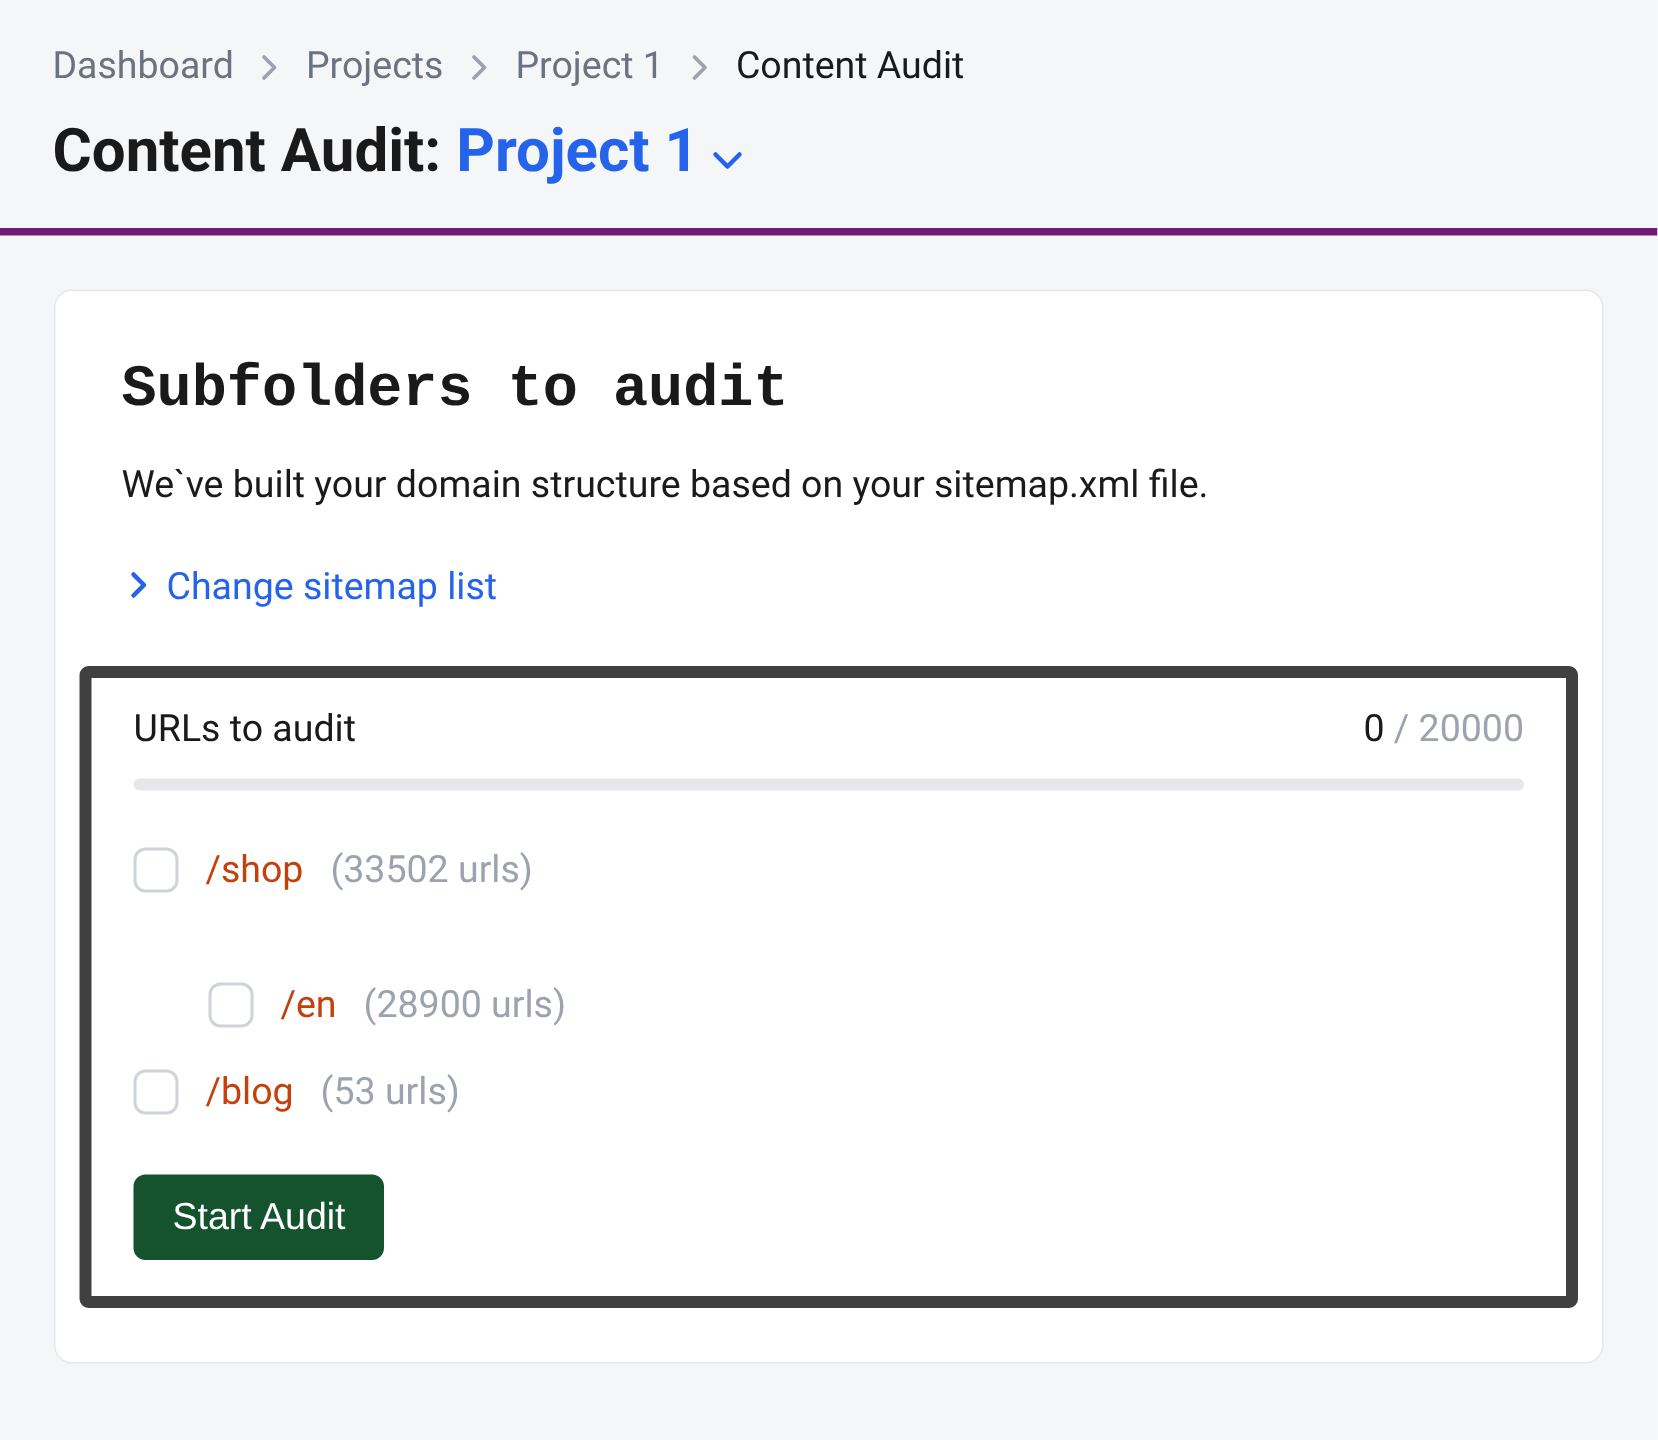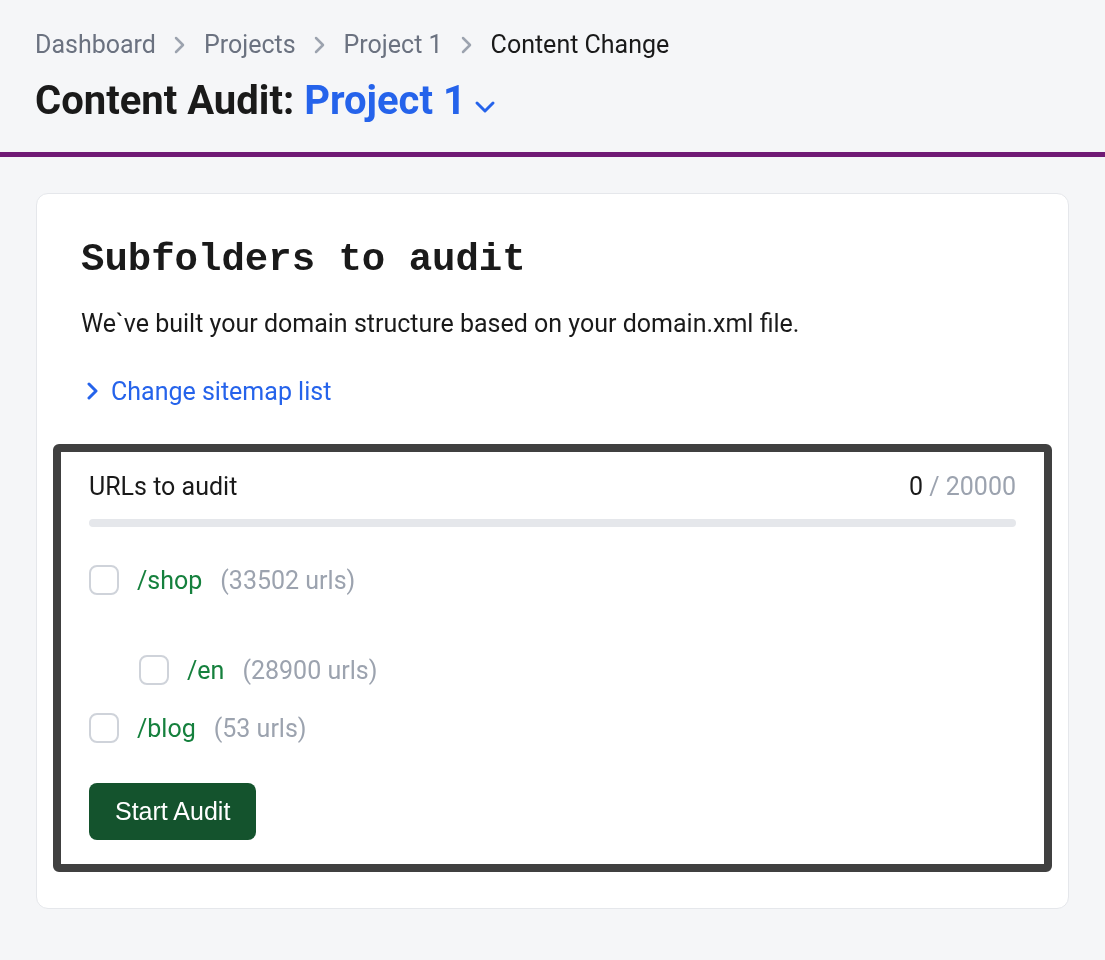--- a/index.html
+++ b/index.html
@@ -141,21 +141,21 @@
   .checkbox {
     width: 30px;
     height: 30px;
     border: 2px solid #cfd3da;
     border-radius: 8px;
     background: #fff;
     cursor: pointer;
     flex-shrink: 0;
   }
   .folder-path {
-    color: #15803d;
+    color: #c2410c;
   }
   .folder-count {
     color: #9ca3af;
   }
   .start-btn {
     background: #14532d;
     color: #fff;
     border: none;
     border-radius: 8px;
     padding: 14px 26px;
@@ -180,39 +180,39 @@
       <svg width="12" height="18" viewBox="0 0 12 18">
           <path d="M2 2 L9 9 L2 16" stroke="#9ca3af" stroke-width="2.5" fill="none" stroke-linecap="round" stroke-linejoin="round"></path>
         </svg>
     </span>
     <span class="crumb">Project 1</span>
     <span class="chevron">
       <svg width="12" height="18" viewBox="0 0 12 18">
           <path d="M2 2 L9 9 L2 16" stroke="#9ca3af" stroke-width="2.5" fill="none" stroke-linecap="round" stroke-linejoin="round"></path>
         </svg>
     </span>
-    <span class="crumb current">Content Change</span>
+    <span class="crumb current">Content Audit</span>
   </div>
   <h1 class="page-title">
     <span>Content Audit:</span>
     <span class="project-selector">
       <span>Project 1</span>
       <span class="dropdown-caret">
         <svg width="22" height="14" viewBox="0 0 22 14">
             <path d="M3 3 L11 11 L19 3" stroke="#2563eb" stroke-width="3" fill="none" stroke-linecap="round" stroke-linejoin="round"></path>
           </svg>
       </span>
     </span>
   </h1>
 </div>
 
 <div class="content">
   <div class="card">
     <h2 class="card-title">Subfolders to audit</h2>
-    <p class="card-subtitle">We`ve built your domain structure based on your domain.xml file.</p>
+    <p class="card-subtitle">We`ve built your domain structure based on your sitemap.xml file.</p>
     <a class="change-link">
       <span>
         <svg width="12" height="18" viewBox="0 0 12 18">
             <path d="M2 2 L9 9 L2 16" stroke="#2563eb" stroke-width="3" fill="none" stroke-linecap="round" stroke-linejoin="round"></path>
           </svg>
       </span>
       <span>Change sitemap list</span>
     </a>
 
     <div class="highlight-box">

